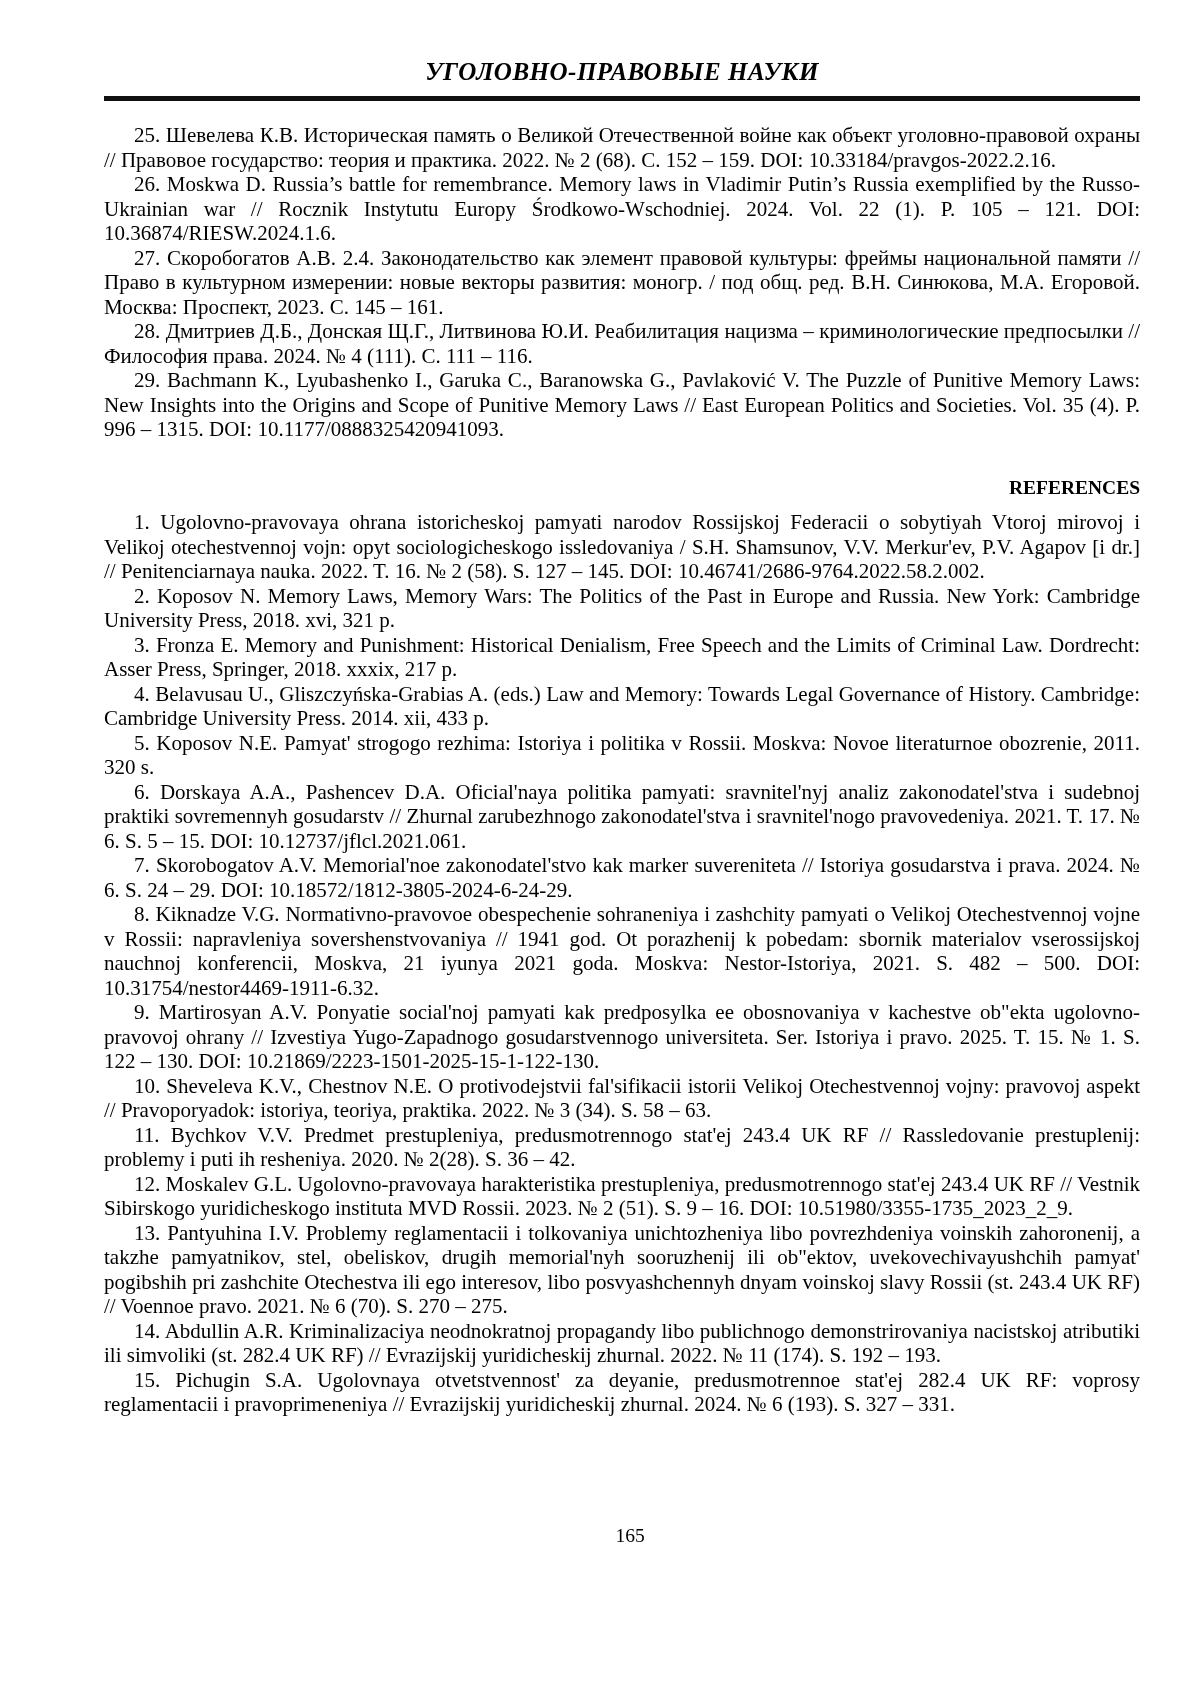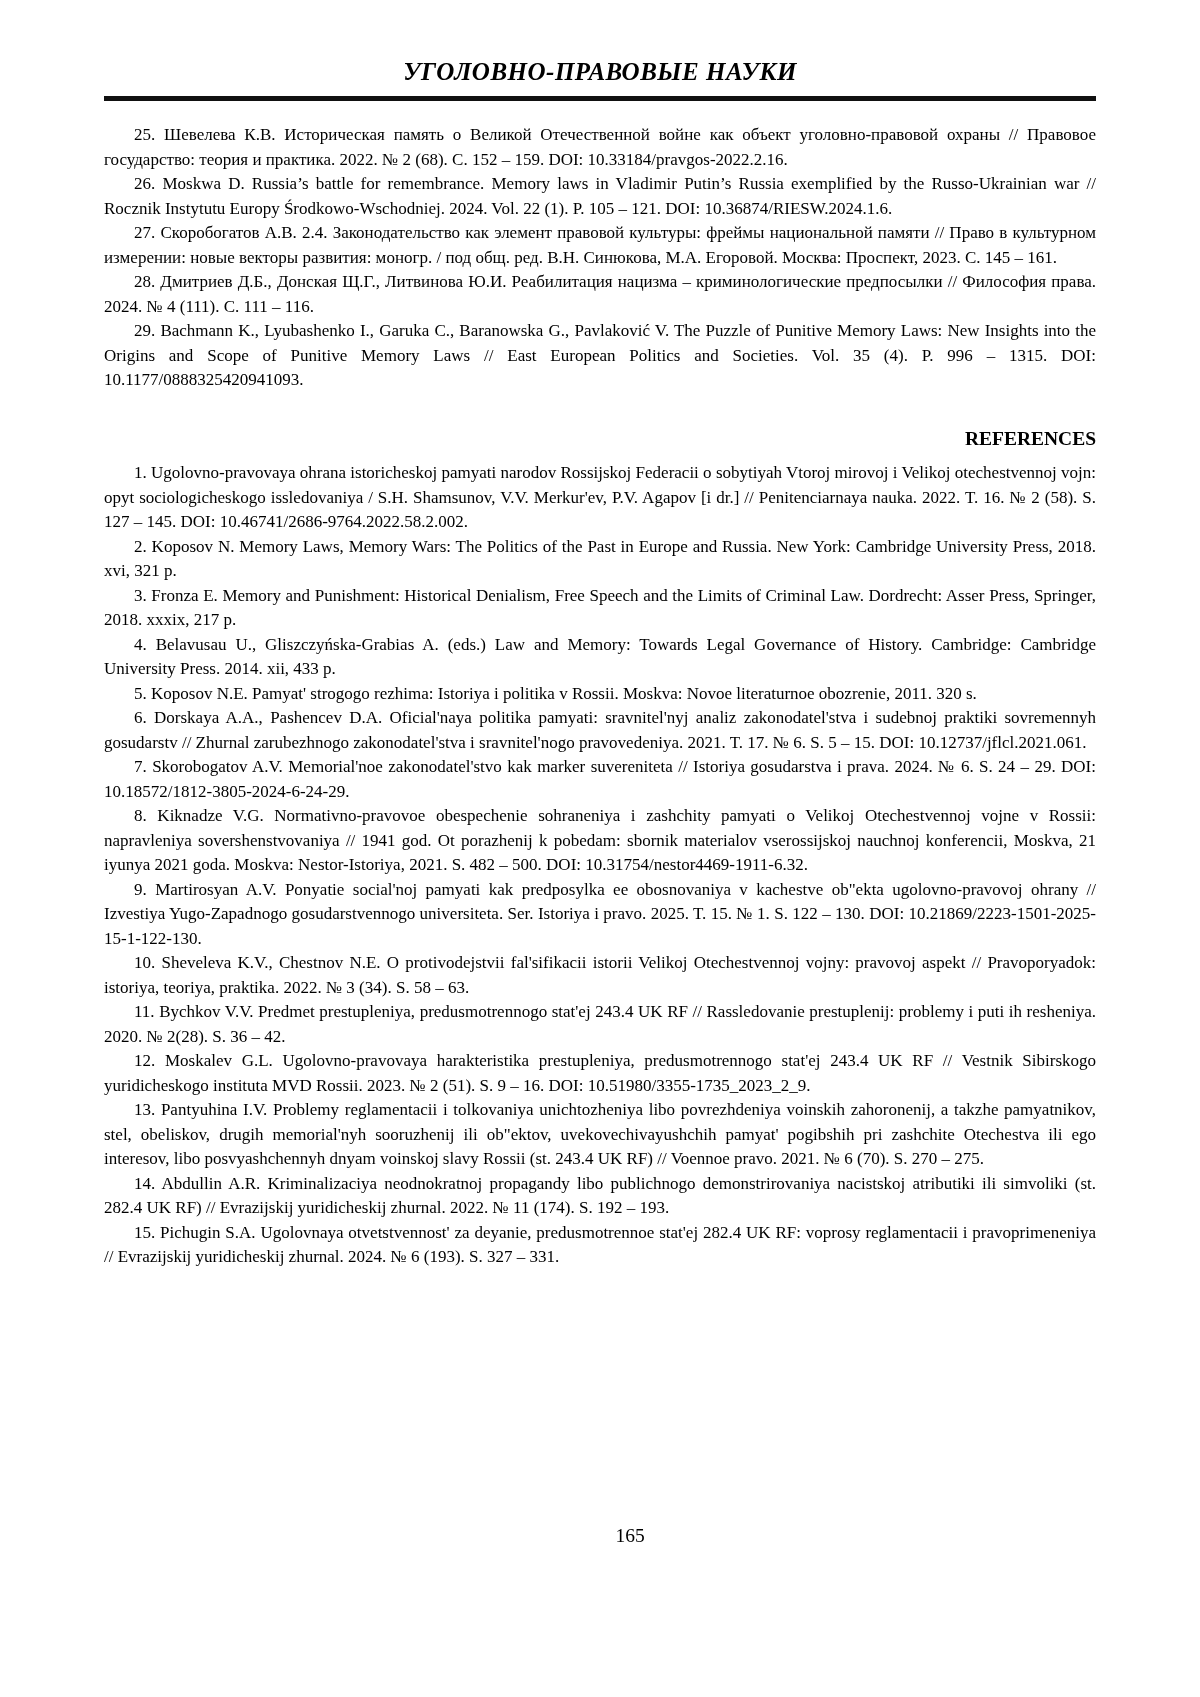--- a/index.html
+++ b/index.html
@@ -11,21 +11,21 @@
     position: relative;
     width: 1200px;
     height: 1697px;
     margin: 0 auto;
     background: #ffffff;
     color: #000000;
     font-family: "Liberation Serif", "DejaVu Serif", serif;
     overflow: hidden;
   }
   .content {
-    padding: 58px 104px 0 104px;
+    padding: 58px 60px 0 104px;
   }
   .journal-header {
     text-align: center;
     font-weight: bold;
     font-style: italic;
     font-size: 25px;
     letter-spacing: 0.5px;
     margin: 0 0 10px 0;
   }
   .header-rule {
@@ -34,21 +34,21 @@
     border-bottom: 1px solid #111111;
     margin-bottom: 1px;
   }
   .body-text {
     margin-top: 22px;
   }
   p.ref {
     margin: 0;
     text-indent: 30px;
     text-align: justify;
-    font-size: 17px;
+    font-size: 21px;
     line-height: 24.5px;
     overflow-wrap: break-word;
   }
   .refs-heading {
     text-align: right;
     font-weight: bold;
     font-size: 19.5px;
     line-height: 24.5px;
     margin: 34px 0 10px 0;
   }

